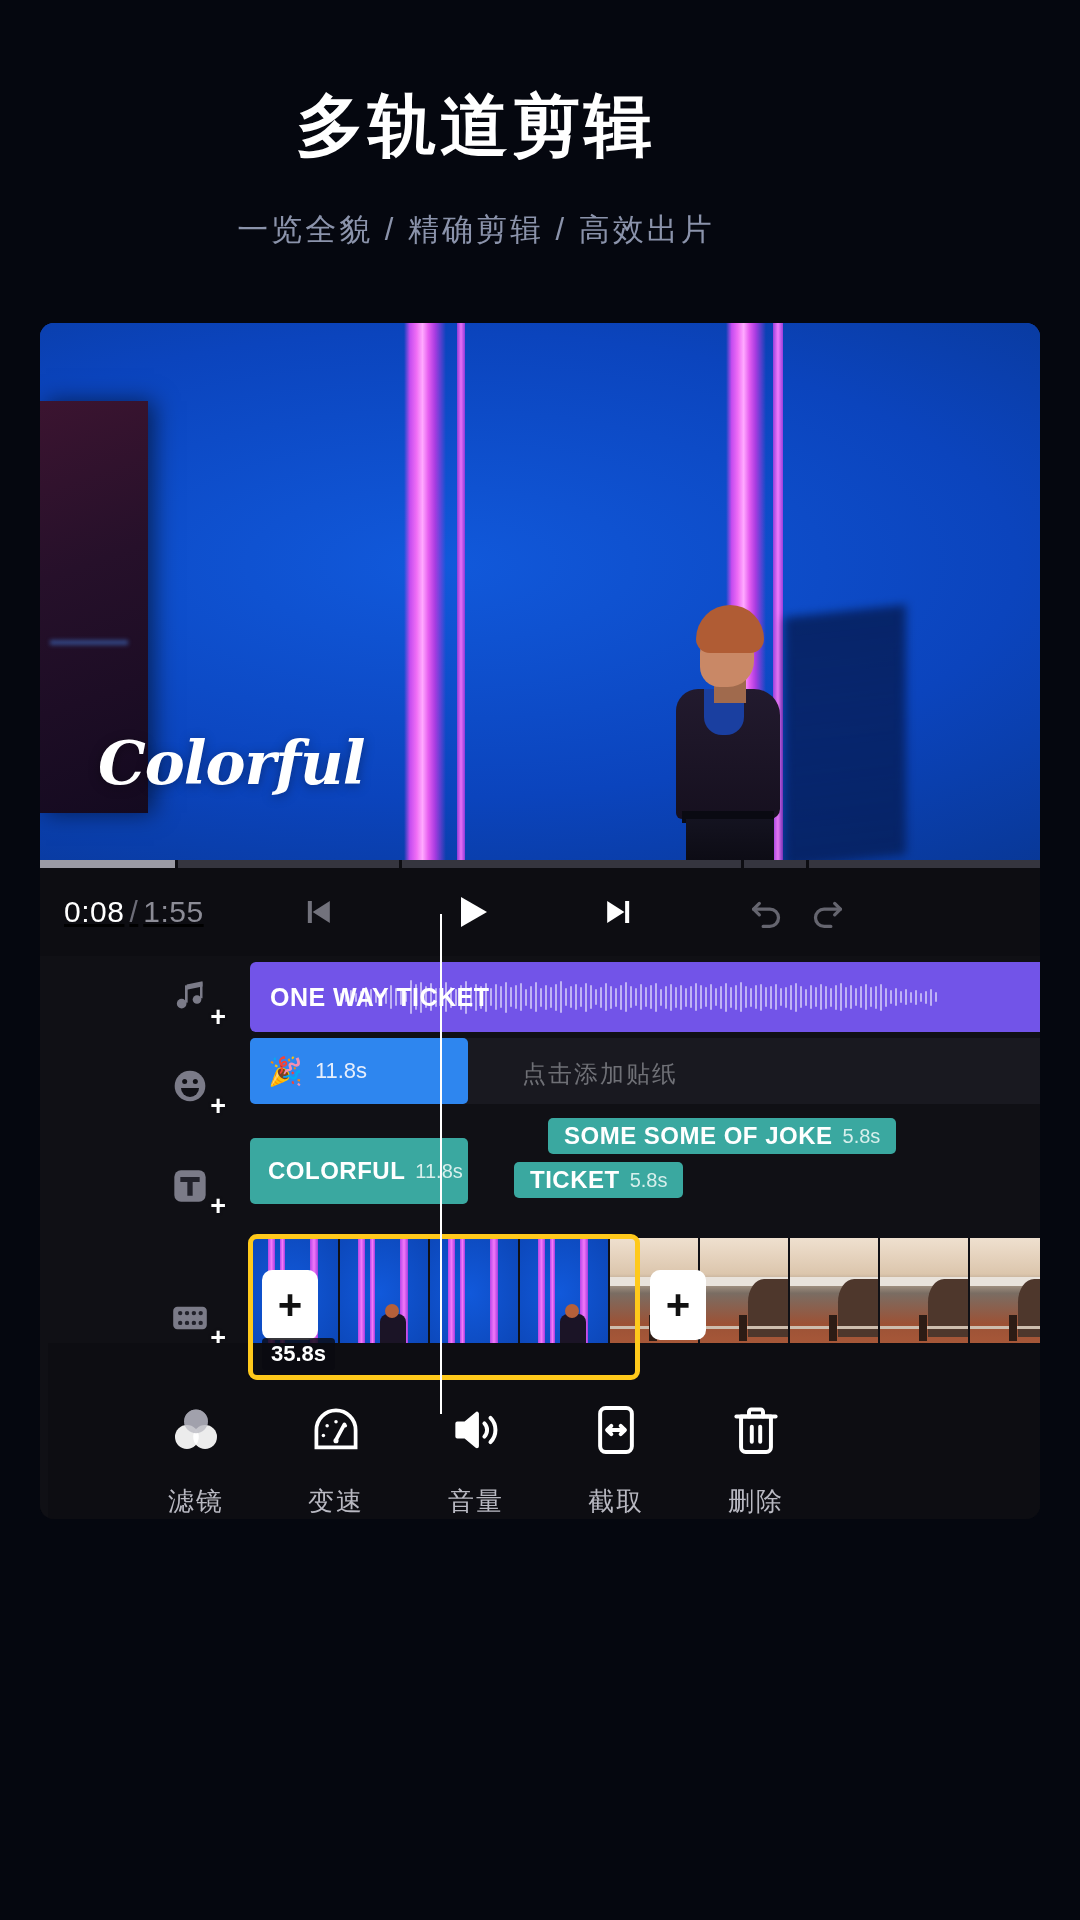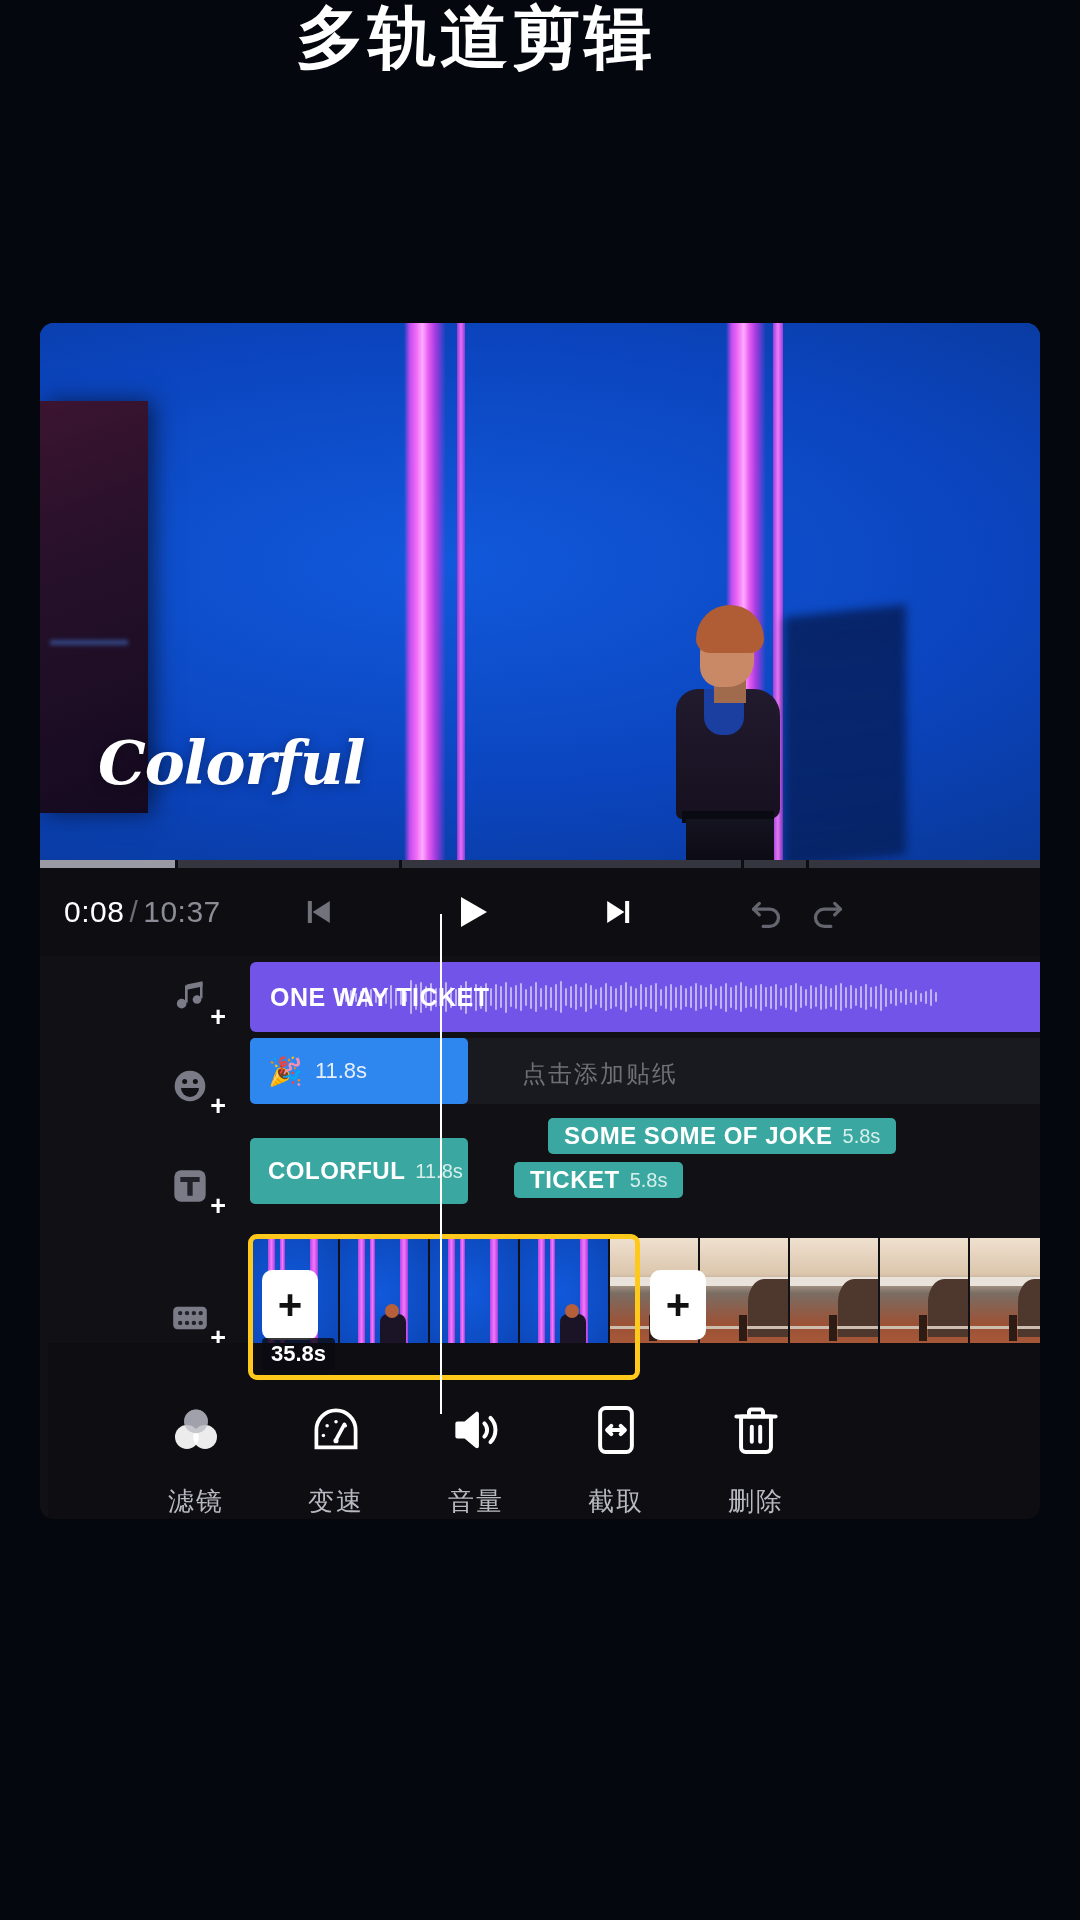--- a/index.html
+++ b/index.html
@@ -4,37 +4,38 @@
 <style>
   * { margin:0; padding:0; box-sizing:border-box; }
   html,body { width:1080px; height:1920px; }
   body {
     background:#05070f;
     font-family:"Liberation Sans","DejaVu Sans",sans-serif;
     overflow:hidden;
     position:relative;
   }
   
-  #header { width:952px; text-align:center; }
+  #header { width:952px; padding-top:88px; text-align:center; }
   #page-title {
     font-size:68px; font-weight:bold; color:#ffffff;
     letter-spacing:4px; line-height:1.1;
   }
   #page-subtitle {
     margin-top:46px; font-size:31px; color:#8b93ab;
     letter-spacing:3px; font-weight:400;
   }
 
   
   #app-panel {
     position:absolute; left:40px; top:323px;
     width:1000px; height:1196px;
     background:#101015;
     border-radius:14px;
     overflow:hidden;
+    text-decoration:underline;
   }
 
   
   #video-preview {
     position:relative; width:1000px; height:537px;
     background:#0c49c6;
     overflow:hidden;
   }
   #vp-wall {
     position:absolute; inset:0;
@@ -226,20 +227,21 @@
     width:140px; display:flex; flex-direction:column;
     align-items:center; gap:22px; cursor:pointer; flex:none;
   }
   .tool-label { color:#b9b9c2; font-size:26px; letter-spacing:2px; }
 </style>
 </head>
 <body>
 
 <div id="header">
   <div id="page-title">多轨道剪辑</div>
+  <div id="page-subtitle">一览全貌 / 精确剪辑 / 高效出片</div>
 </div>
 
 <div id="app-panel">
 
   <div id="video-preview">
     <div id="vp-wall"></div>
     <div class="vp-neon" id="vp-neon-1"></div>
     <div class="vp-neon" id="vp-neon-1b"></div>
     <div class="vp-neon" id="vp-neon-2"></div>
     <div class="vp-neon" id="vp-neon-2b"></div>
@@ -260,21 +262,21 @@
   <div id="preview-progress">
       <div class="pp-seg filled" style="width: 135px;"></div>
       <div class="pp-seg" style="width: 222px;"></div>
       <div class="pp-seg" style="width: 340px;"></div>
       <div class="pp-seg" style="width: 62px;"></div>
       <div class="pp-seg" style="width: 232px;"></div>
     </div>
 
   <div id="transport">
     <div id="time-display">
-      <span id="time-current">0:08</span><span id="time-sep">/</span><span id="time-total">10:37</span>
+      <span id="time-current">0:08</span><span id="time-sep">/</span><span id="time-total">1:55</span>
     </div>
 
     <div class="tp-btn" id="btn-prev">
       <svg width="44" height="44" viewBox="0 0 24 24">
           <path d="M7 6h2.2v12H7z" fill="#72727c"></path>
           <path d="M19 6v12L9.6 12z" fill="#72727c"></path>
         </svg>
     </div>
     <div class="tp-btn" id="btn-play">
       <svg width="48" height="48" viewBox="0 0 24 24">

